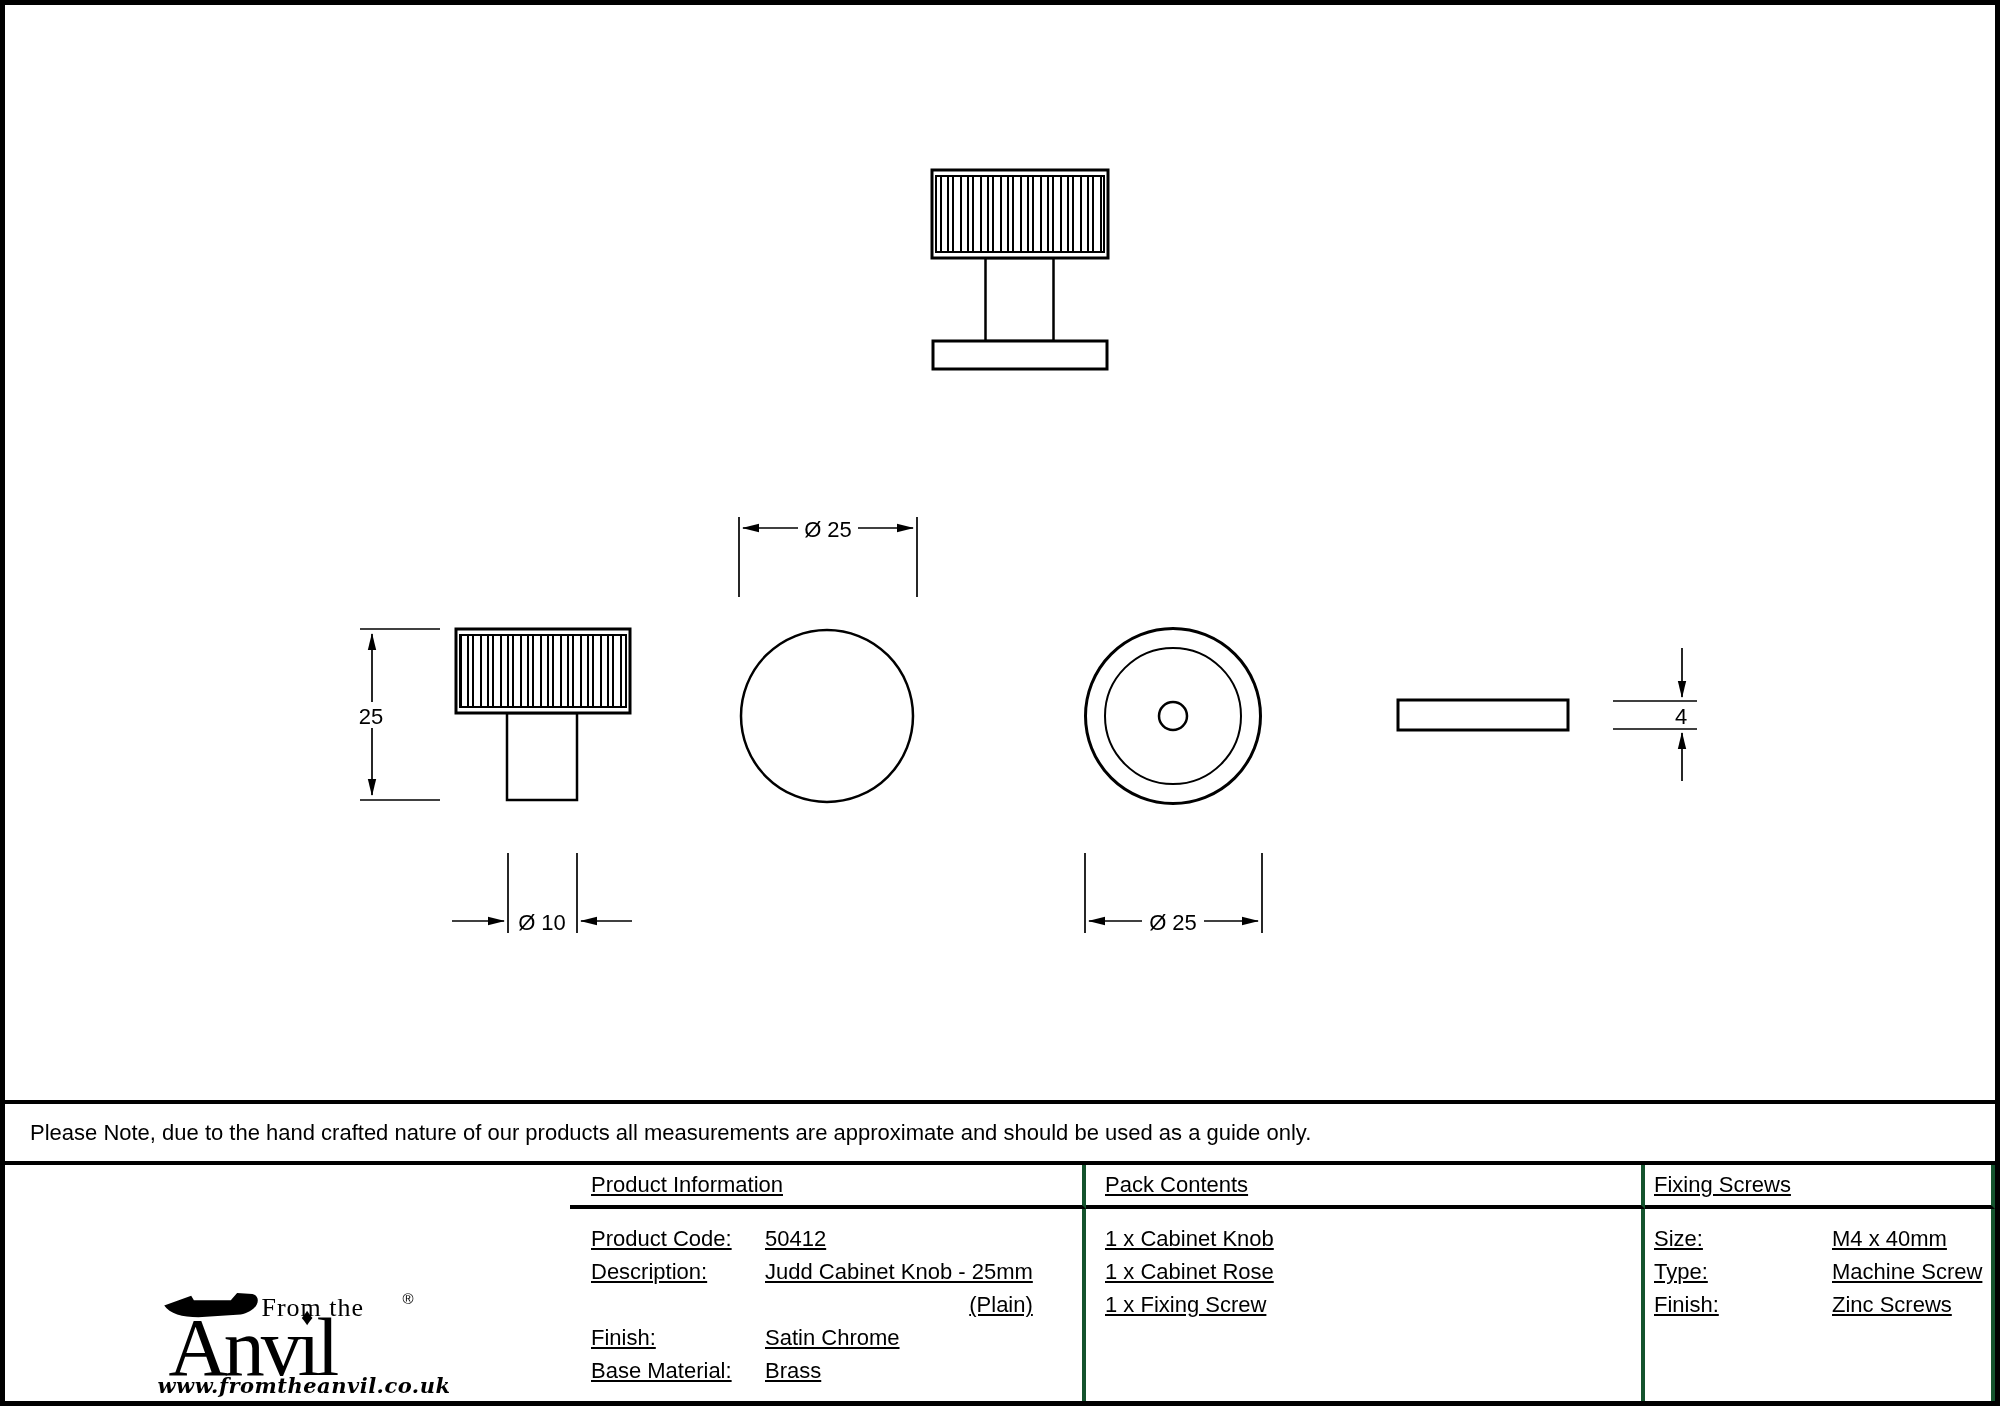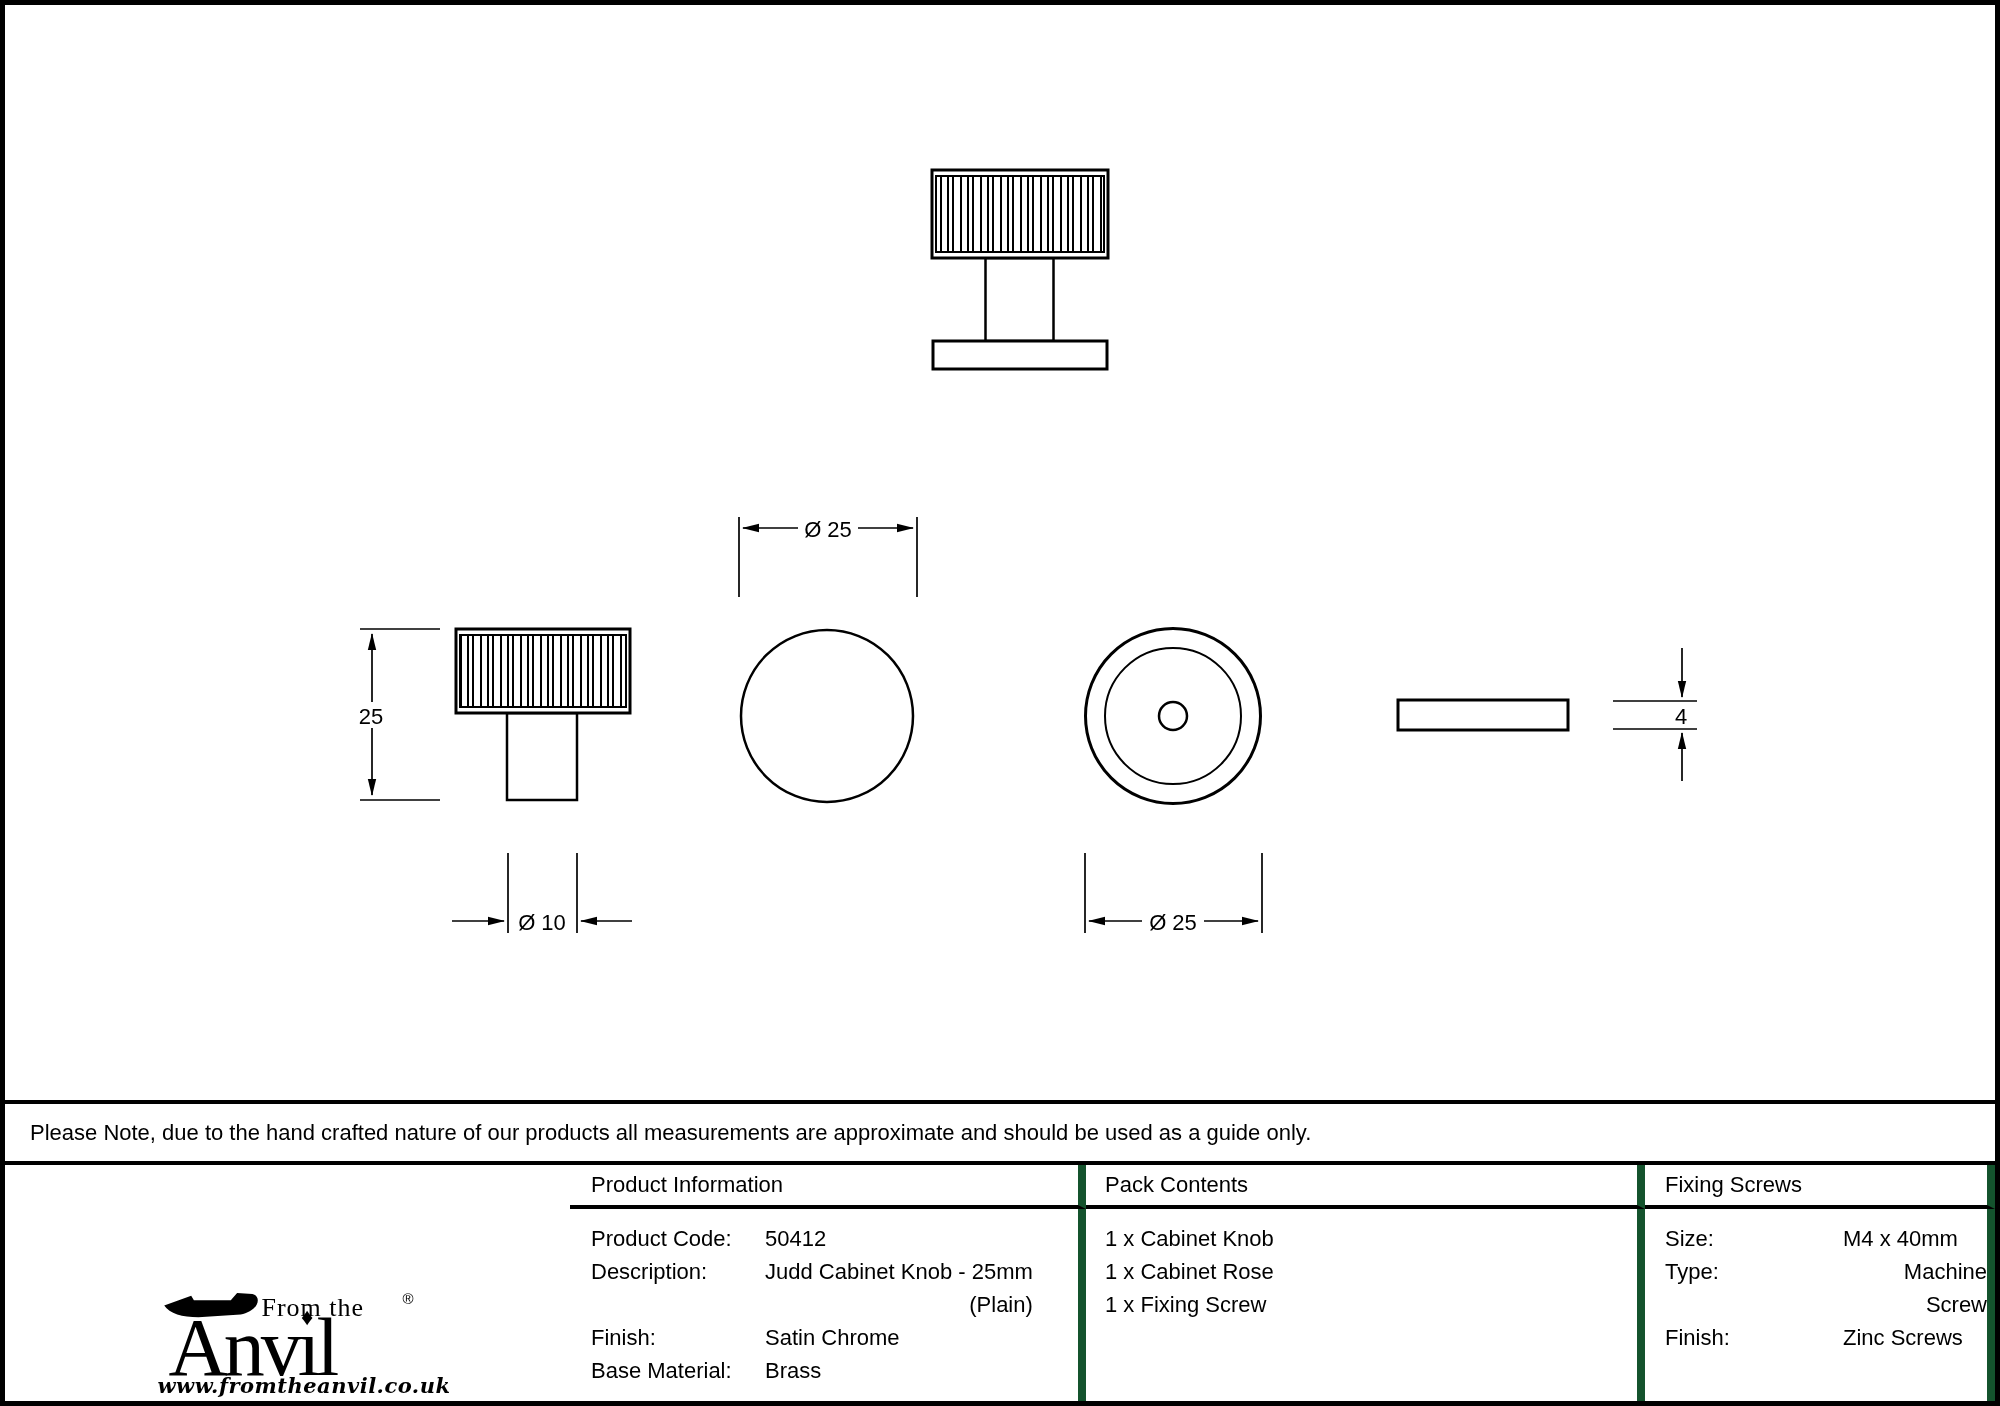--- a/index.html
+++ b/index.html
@@ -7,25 +7,25 @@
   .page-border{position:absolute;inset:0;border:5px solid #000;pointer-events:none;}
   .drawing-svg{position:absolute;left:0;top:0;}
 
   
   .note-box{position:absolute;left:5px;right:5px;top:1100px;height:65px;border-top:4px solid #000;border-bottom:4px solid #000;display:flex;align-items:center;box-sizing:border-box;}
   .note-box .note-text{padding-left:25px;font-size:22px;}
 
   
   .info-table{position:absolute;left:5px;right:5px;top:1165px;bottom:5px;display:grid;grid-template-columns:565px 516px 559px 1fr;grid-template-rows:44px 1fr;box-sizing:border-box;}
   .cell{box-sizing:border-box;}
-  .col-line{border-right:8px solid #14532d;}
+  .col-line{border-right:4px solid #14532d;text-decoration:underline;}
   .head-cell{border-bottom:4px solid #000;font-size:22px;line-height:40px;}
   .h-pad1{padding-left:21px;}
   .h-pad2{padding-left:19px;}
-  .h-pad3{padding-left:20px;}
+  .h-pad3{padding-left:9px;}
   .body-cell{font-size:22px;line-height:33px;padding-top:13px;}
   .kv{display:flex;}
   .kv .k{flex:0 0 auto;}
   .w1 .k{width:174px;}
   .w3 .k{width:178px;}
   .v{white-space:pre-line;text-align:right;}
 
   
   .logo-cell{grid-row:1 / 3;display:flex;flex-direction:column;align-items:center;justify-content:flex-end;}
   .logo{position:relative;width:248px;height:108px;}

